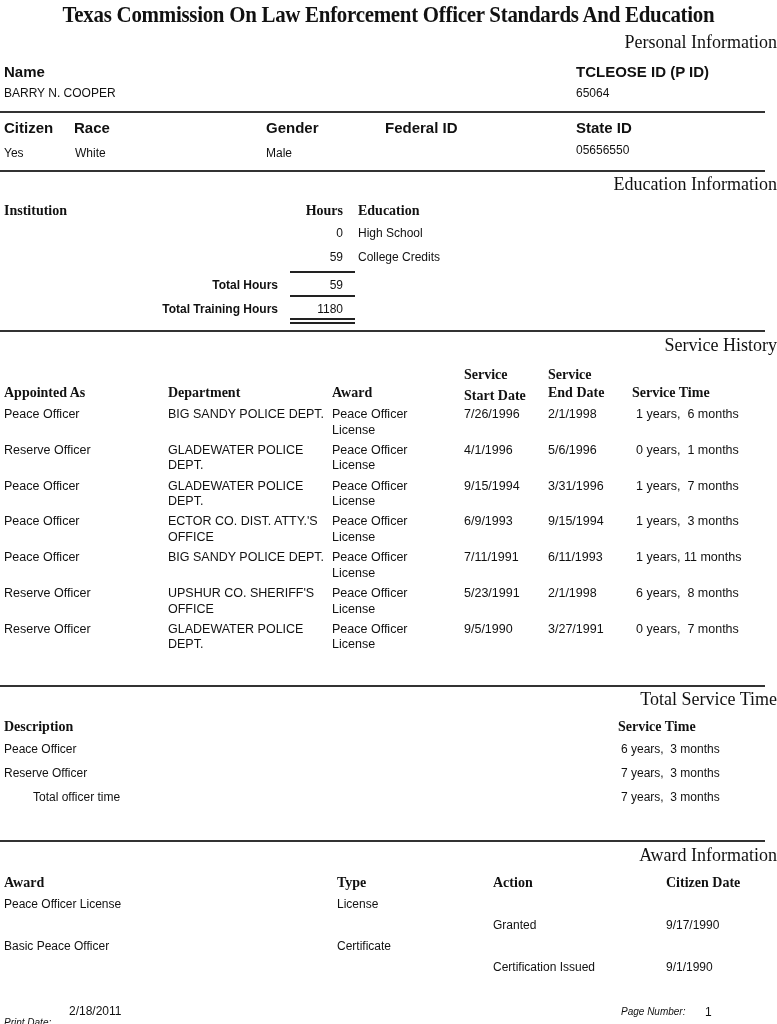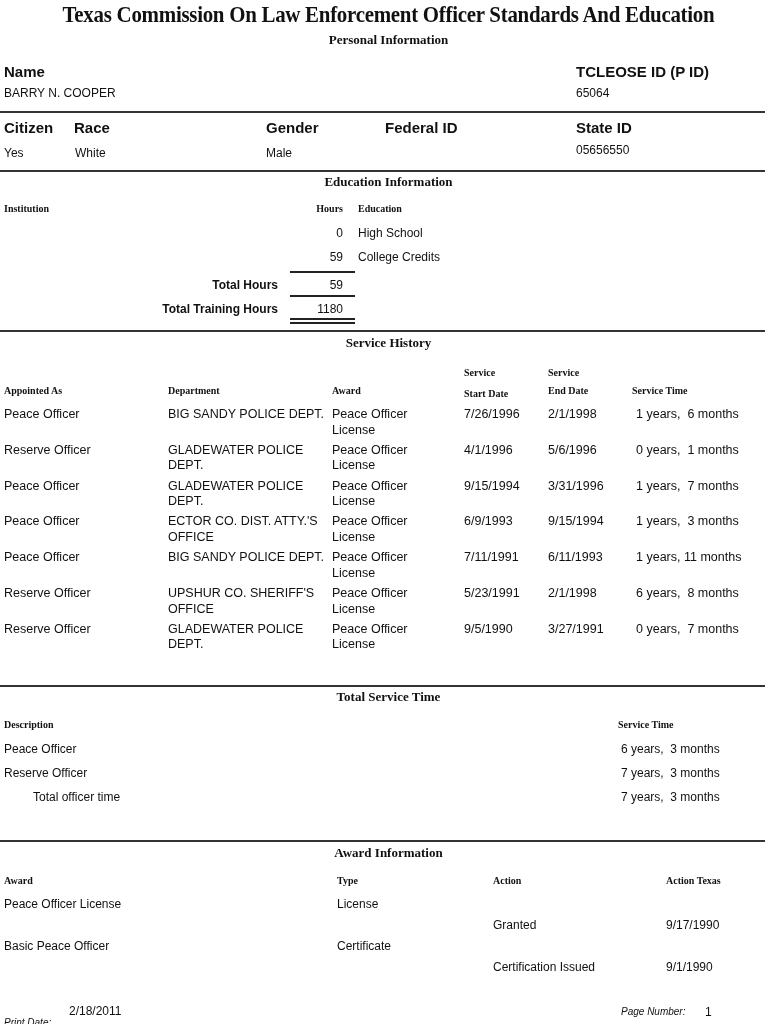--- a/index.html
+++ b/index.html
@@ -1,23 +1,23 @@
 <!DOCTYPE html>
 <html><head>
 <meta charset="utf-8">
 <style>
   html, body { margin: 0; padding: 0; background: #ffffff; }
   body { width: 777px; height: 1024px; position: relative; overflow: hidden; color: #111; }
   .abs { position: absolute; white-space: nowrap; }
   .serif { font-family: "Liberation Serif", "DejaVu Serif", serif; }
   .sans { font-family: "Liberation Sans", "DejaVu Sans", sans-serif; }
   .title { font-weight: bold; font-size: 22.5px; letter-spacing: -0.3px; left: 0; width: 777px; text-align: center; transform: scaleX(0.93); transform-origin: center; }
-  .section-title { font-weight: bold; font-size: 13px; left: 0; width: 777px; text-align: center; }
+  .section-title { font-weight: normal; font-size: 18px; left: 0; width: 777px; text-align: right; }
   .hdr-sans { font-weight: bold; font-size: 15px; }
-  .hdr-serif { font-weight: bold; font-size: 10px; }
+  .hdr-serif { font-weight: bold; font-size: 14px; }
   .val { font-size: 12px; }
   .rule { position: absolute; left: 0; width: 765px; height: 2px; background: #333; }
   .thin { position: absolute; height: 1.5px; background: #222; }
   .cell { font-size: 12.5px; line-height: 15.5px; white-space: normal; }
   .ital { font-style: italic; font-size: 10px; }
   .right { text-align: right; }
 </style>
 </head>
 <body>
 
@@ -146,21 +146,21 @@
 <div class="abs sans val" style="left:621px; top:766px; white-space:pre;">7 years,  3 months</div>
 <div class="abs sans val" style="left:33px; top:790px;">Total officer time</div>
 <div class="abs sans val" style="left:621px; top:790px; white-space:pre;">7 years,  3 months</div>
 
 <div class="rule" style="top:840px;"></div>
 
 <div class="abs serif section-title" style="top:845px;">Award Information</div>
 <div class="abs serif hdr-serif" style="left:4px; top:875px;">Award</div>
 <div class="abs serif hdr-serif" style="left:337px; top:875px;">Type</div>
 <div class="abs serif hdr-serif" style="left:493px; top:875px;">Action</div>
-<div class="abs serif hdr-serif" style="left:666px; top:875px;">Action Texas</div>
+<div class="abs serif hdr-serif" style="left:666px; top:875px;">Citizen Date</div>
 
 <div class="abs sans val" style="left:4px; top:897px;">Peace Officer License</div>
 <div class="abs sans val" style="left:337px; top:897px;">License</div>
 <div class="abs sans val" style="left:493px; top:918px;">Granted</div>
 <div class="abs sans val" style="left:666px; top:918px;">9/17/1990</div>
 
 <div class="abs sans val" style="left:4px; top:939px;">Basic Peace Officer</div>
 <div class="abs sans val" style="left:337px; top:939px;">Certificate</div>
 <div class="abs sans val" style="left:493px; top:960px;">Certification Issued</div>
 <div class="abs sans val" style="left:666px; top:960px;">9/1/1990</div>

